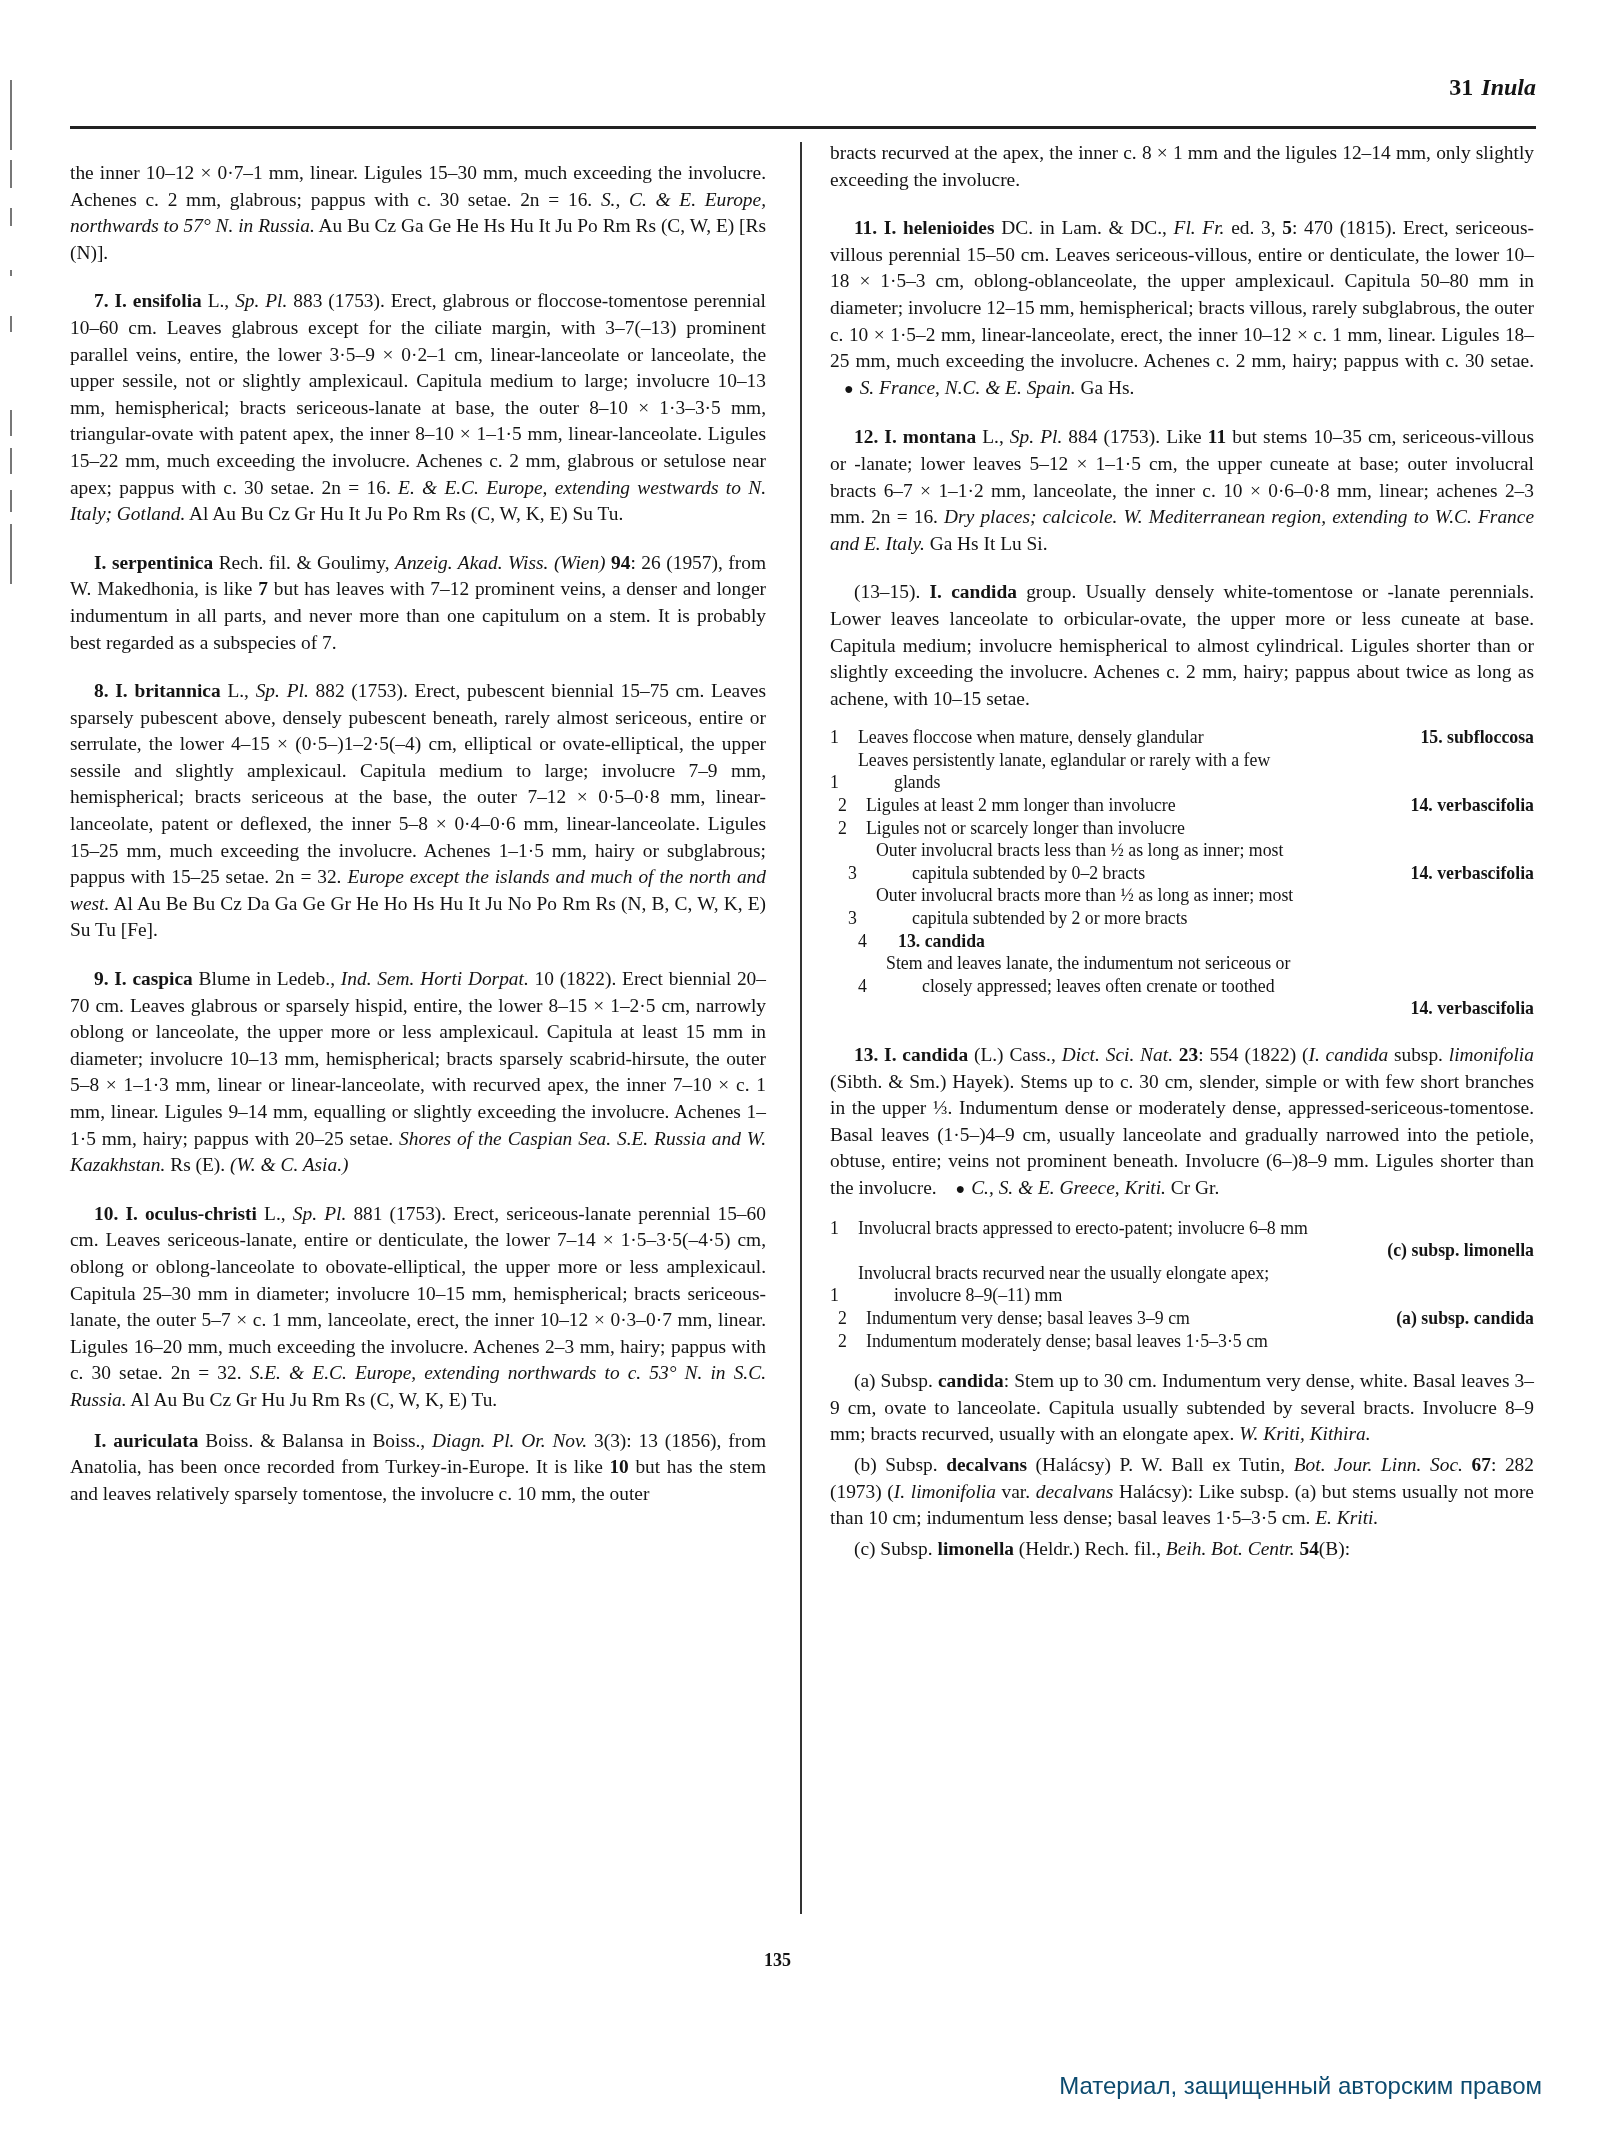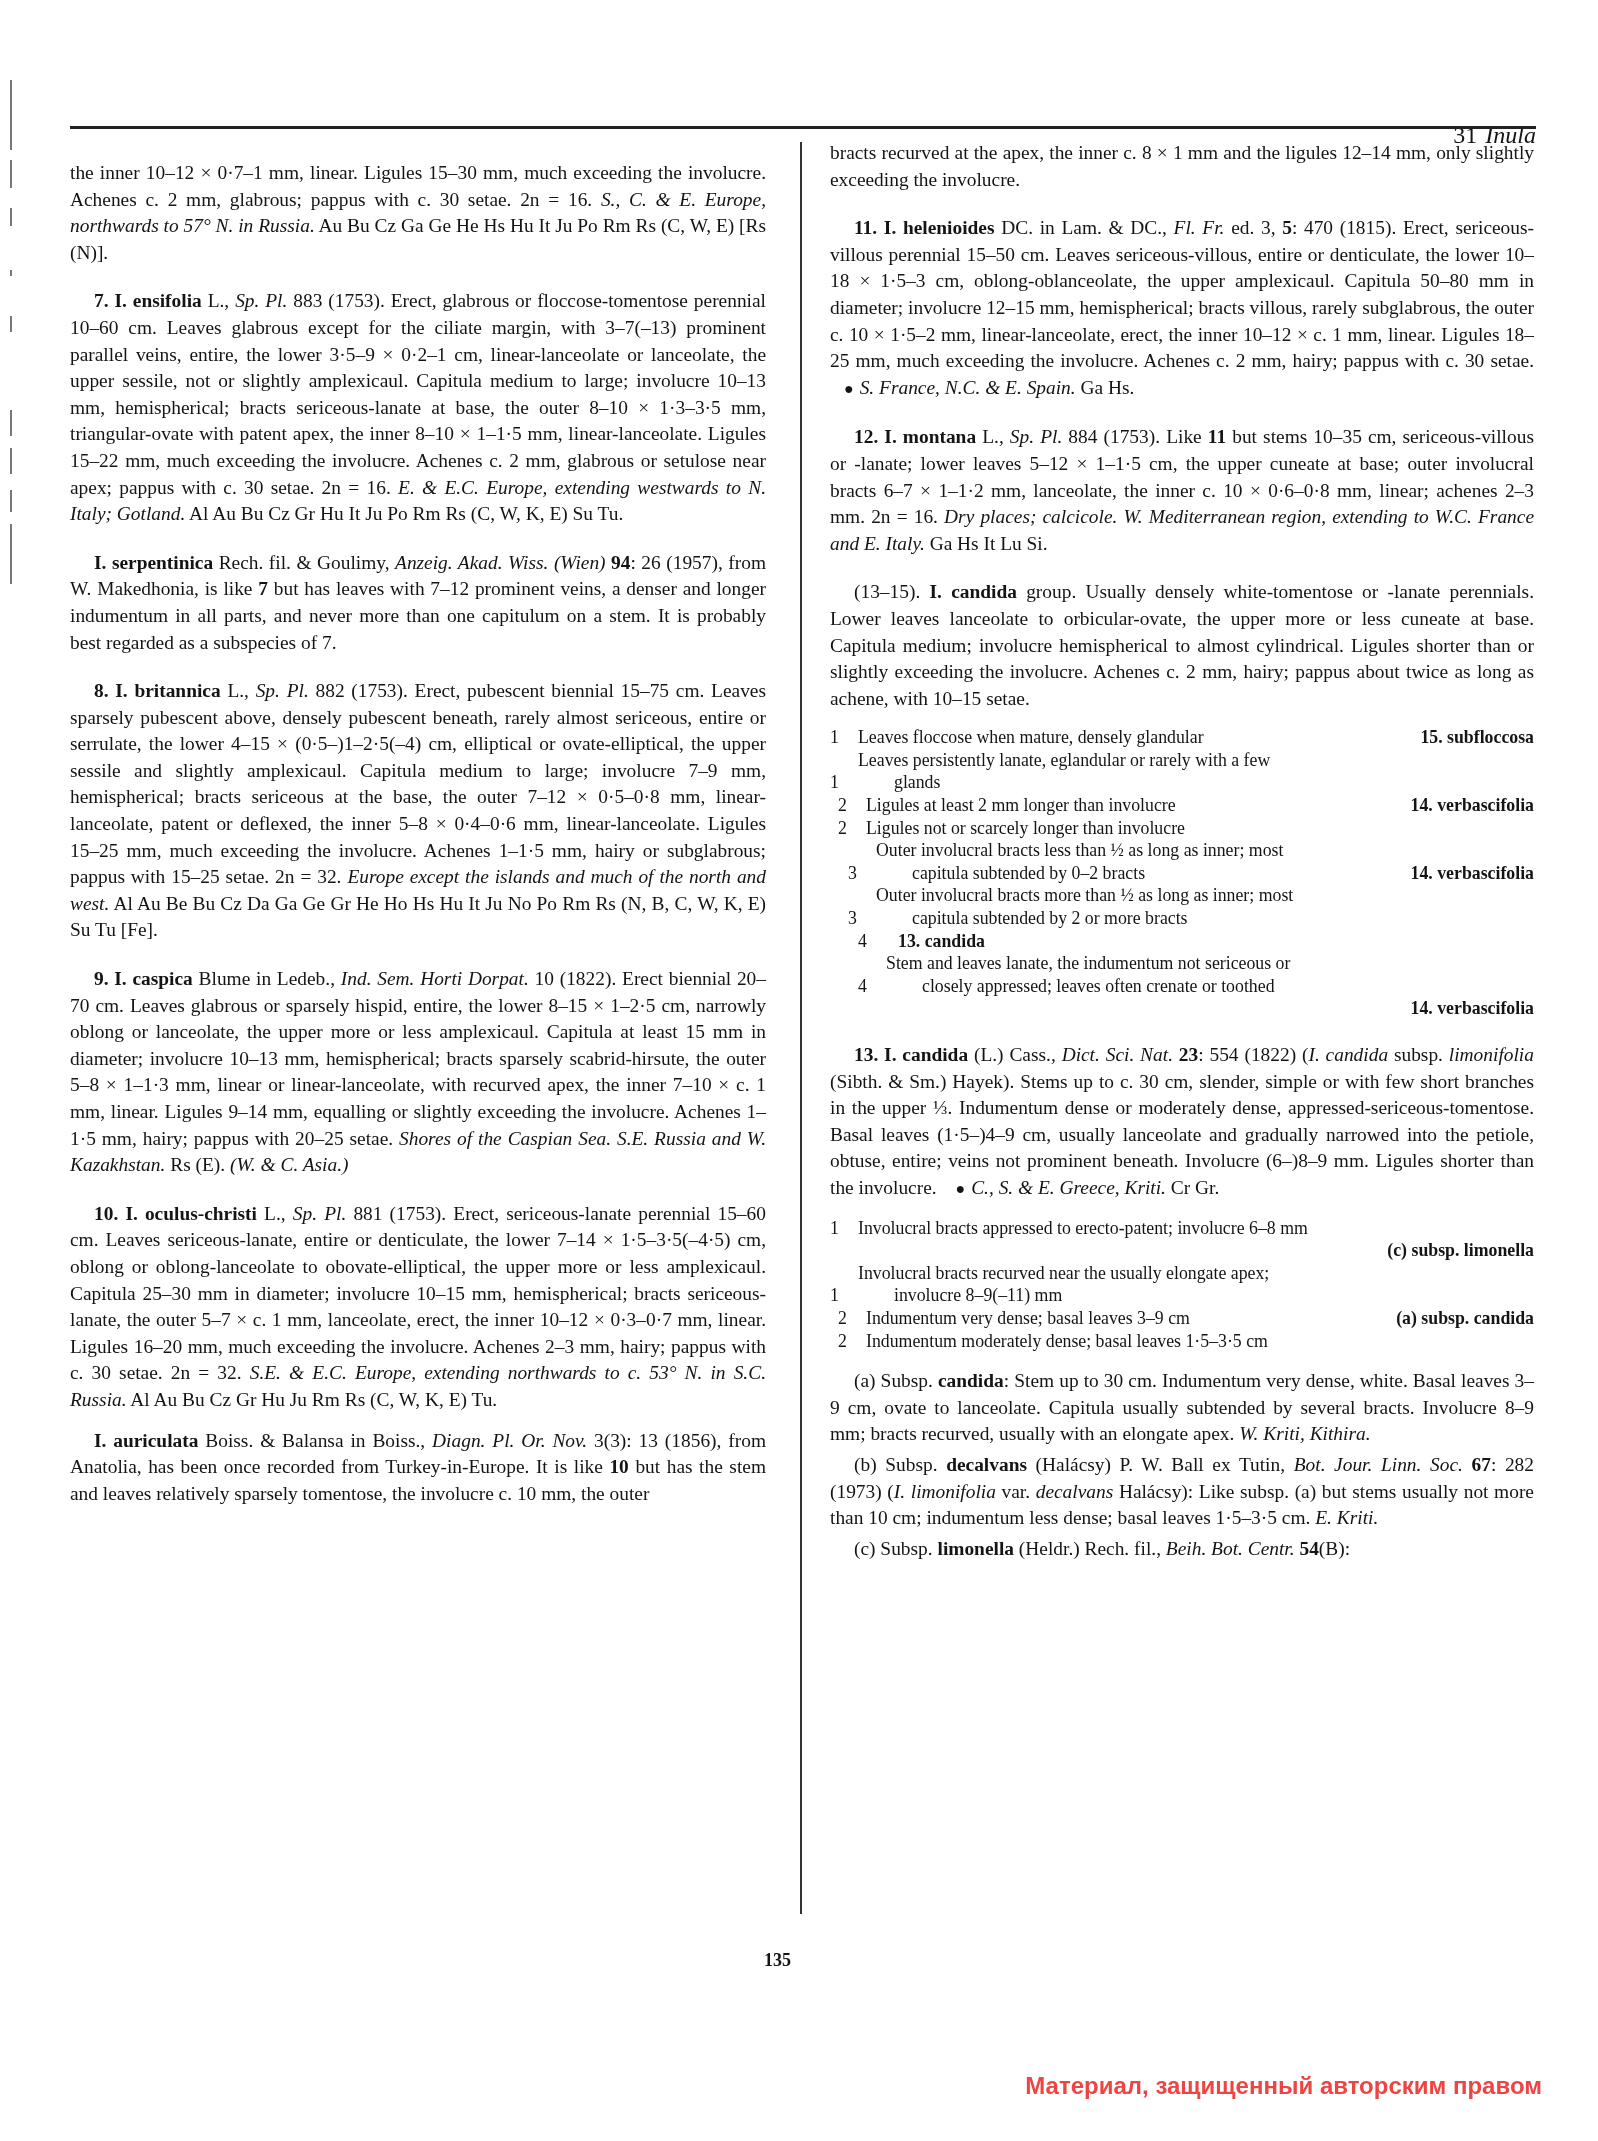--- a/index.html
+++ b/index.html
@@ -5,21 +5,21 @@
   html, body { margin: 0; padding: 0; background: #ffffff; }
   body {
     width: 1598px; height: 2141px; position: relative; overflow: hidden;
     font-family: "Liberation Serif", "DejaVu Serif", serif;
     color: #141414;
   }
   .margin-marks { position: absolute; left: 10px; top: 80px; width: 4px; height: 480px; }
   .margin-marks span { position: absolute; left: 0; width: 2px; background: #777; }
   .running-head {
     position: absolute; top: 74px; right: 62px;
-    font-size: 24px; font-weight: normal; margin-top: 48px;
+    font-size: 24px; font-weight: bold;
   }
   .running-head .genus { font-style: italic; margin-left: 8px; }
   .head-rule {
     position: absolute; top: 126px; left: 70px; width: 1466px; height: 3px;
     background: #222;
   }
   .col {
     position: absolute; top: 140px; width: 696px;
     font-size: 19.4px; line-height: 26.6px; text-align: justify;
   }
@@ -41,21 +41,21 @@
   .key-row.l2 .num { padding-left: 8px; }
   .key-row.l3 .num { padding-left: 18px; }
   .key-row.l4 .num { padding-left: 28px; }
   .key-row.lead-only { justify-content: flex-end; }
   .page-number {
     position: absolute; top: 1950px; left: 764px; font-size: 18px; font-weight: bold;
   }
   .watermark {
     position: absolute; top: 2072px; right: 56px;
     font-family: "Liberation Sans", "DejaVu Sans", sans-serif;
-    font-size: 24px; color: #ef4444; font-weight: bold;
+    font-size: 24px; color: #0c4a6e;
   }
 </style>
 </head>
 <body>
 
 <div class="margin-marks">
   <span style="top:0;height:70px"></span>
   <span style="top:80px;height:28px"></span>
   <span style="top:128px;height:18px"></span>
   <span style="top:190px;height:6px"></span>

